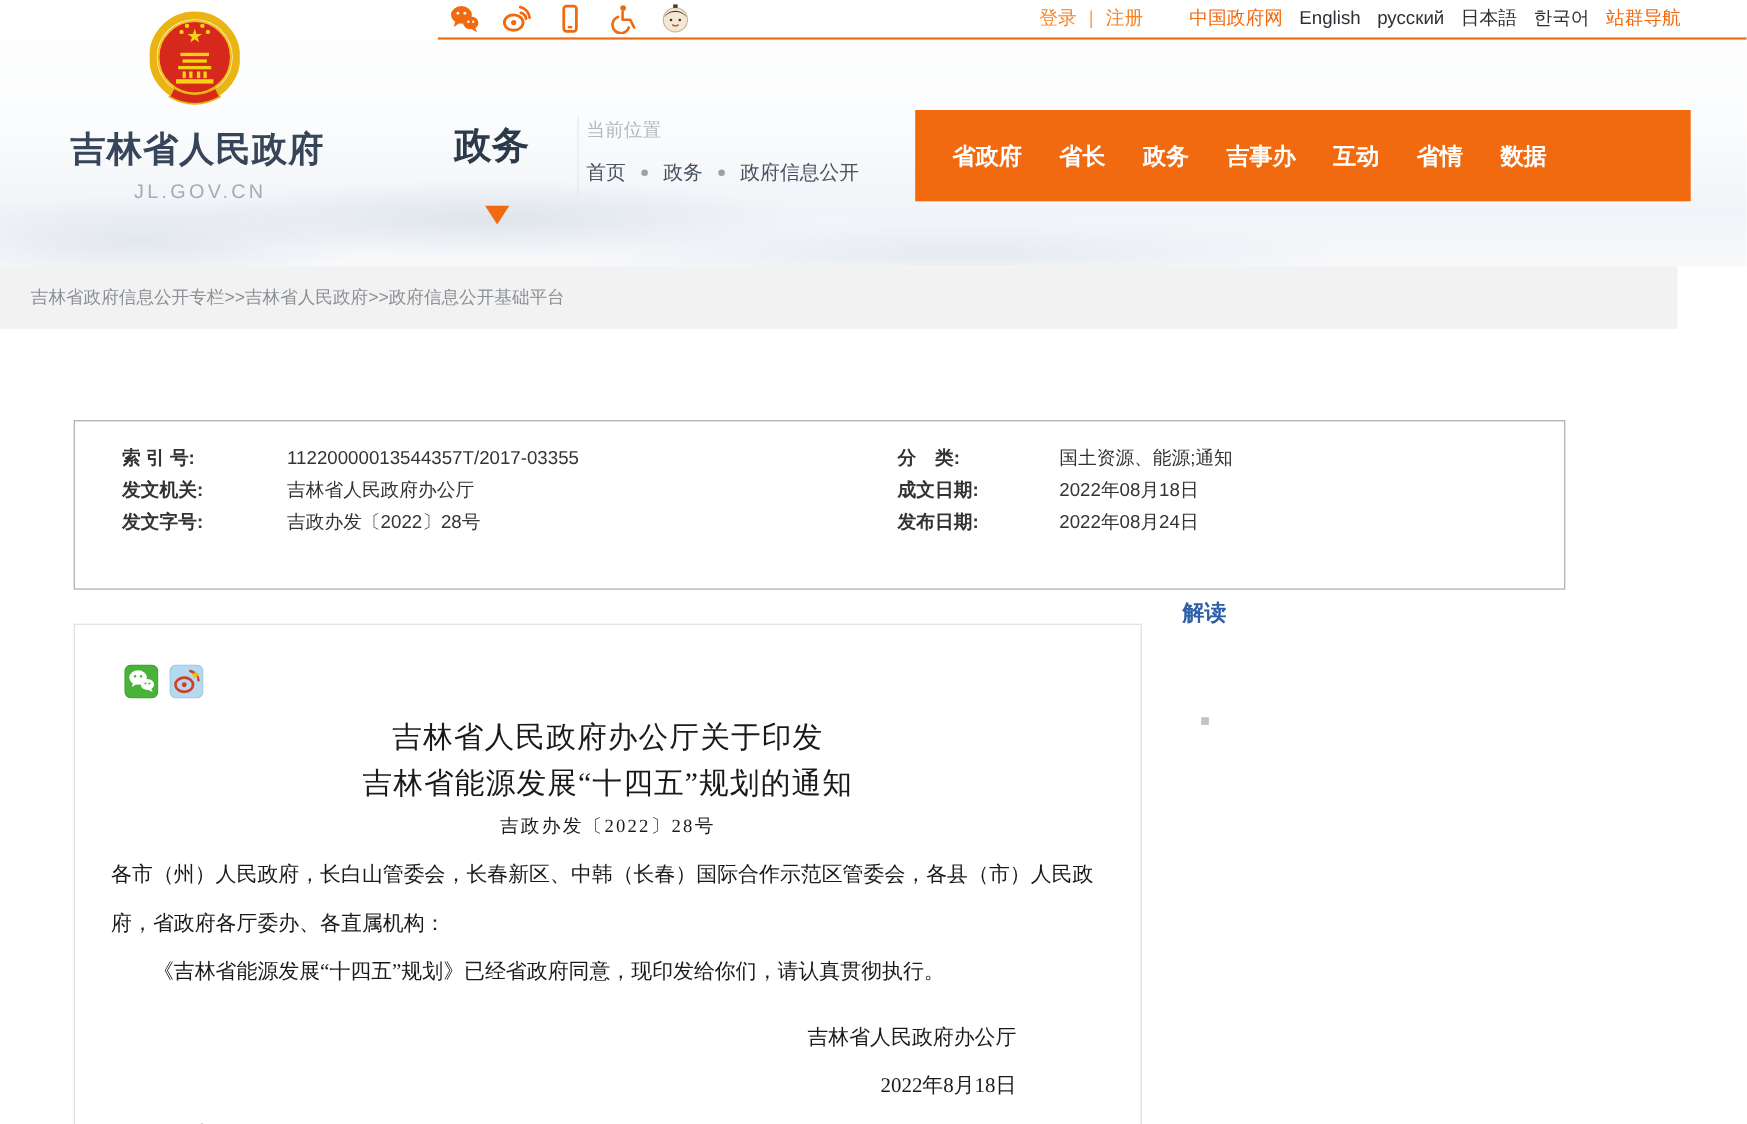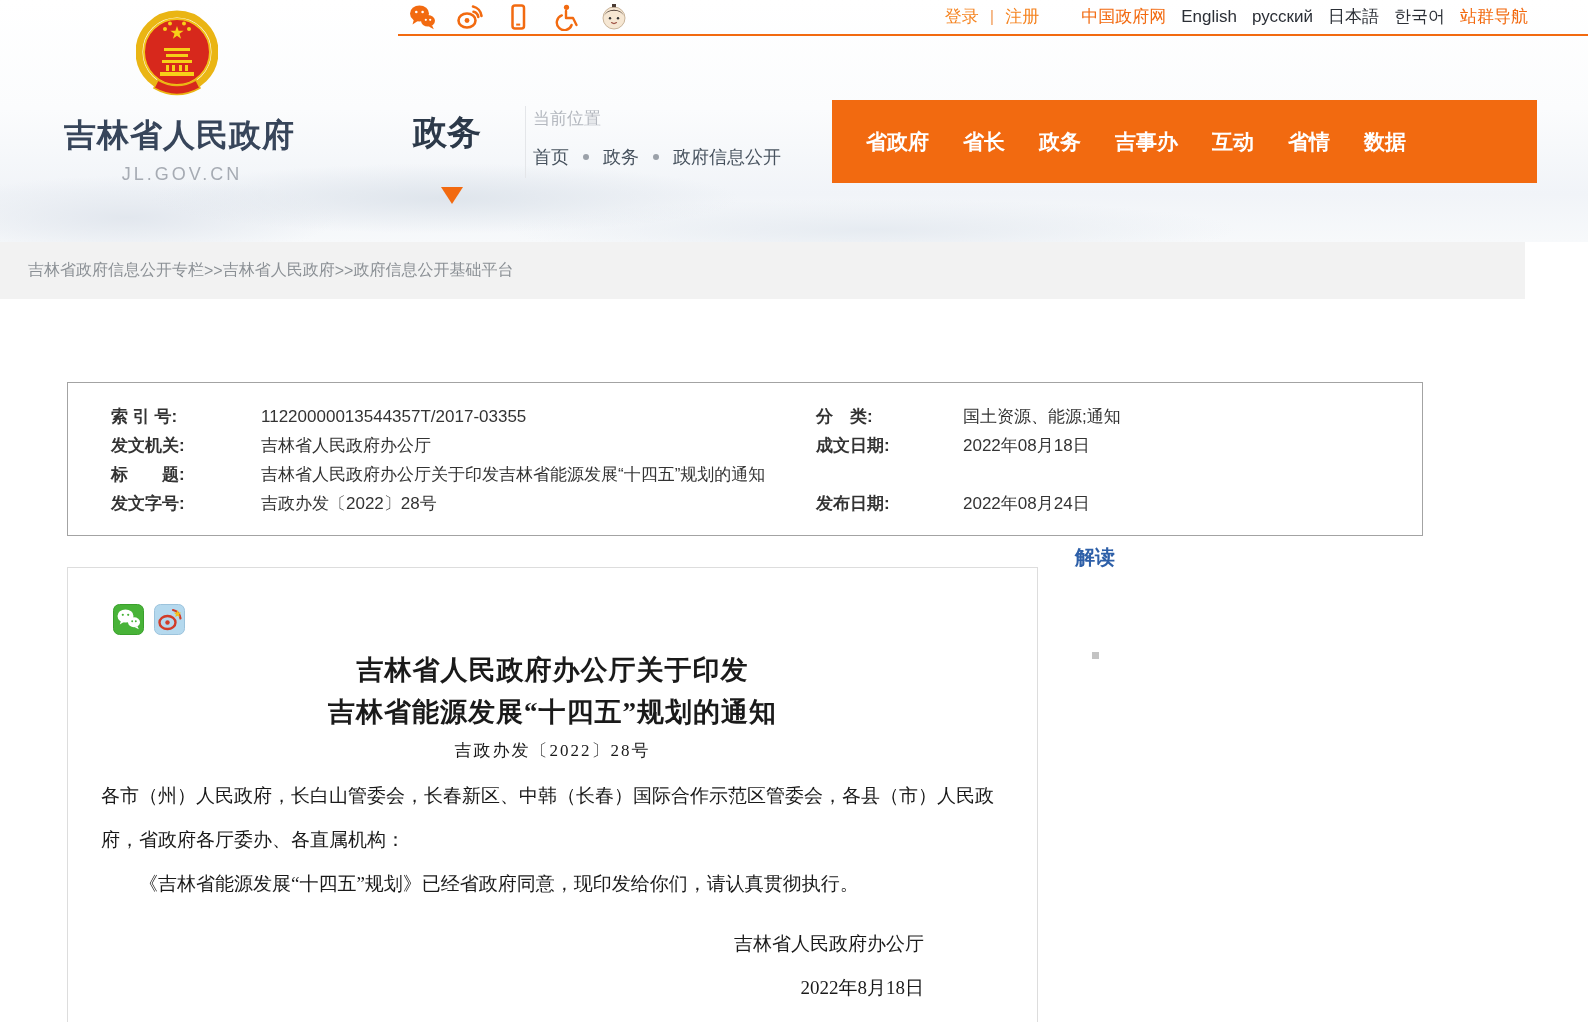--- a/index.html
+++ b/index.html
@@ -58,21 +58,21 @@
   .meta-val-l { width:555px; white-space:nowrap; }
   .meta-label-r { width:147px; font-weight:bold; white-space:pre; }
   .meta-val-r { flex:1; white-space:nowrap; }
   .meta-val-wide { flex:1; white-space:nowrap; }
 
   
   .content-box { position:absolute; left:67px; top:567px; width:971px; height:480px; background:#fff;
     border:1px solid #dddddd; font-family:"Liberation Serif","DejaVu Serif",serif; color:#1a1a1a; }
   .share-row { padding:36px 0 0 45px; display:flex; gap:10px; }
   .share-icon { width:31px; height:31px; display:block; cursor:pointer; }
-  .doc-title { text-align:center; font-weight:bold; font-size:27px; line-height:42px; margin-top:14px; letter-spacing:1px; }
+  .doc-title { text-align:center; font-weight:normal; font-size:27px; line-height:42px; margin-top:14px; letter-spacing:1px; }
   .doc-number { text-align:center; font-size:17px; margin-top:6px; letter-spacing:2px; }
   .doc-body { margin:12px 33px 0 33px; font-size:19px; line-height:44px; }
   .para-indent { text-indent:2em; }
   .signature { margin-top:16px; padding-right:113px; text-align:right; font-size:19px; line-height:44px; }
   .footnote { margin-top:0; padding-left:85px; font-size:19px; line-height:44px; }
 
   
   .interpret-heading { position:absolute; left:1075px; top:544px; font-size:20px; font-weight:bold; color:#2d5fa8; }
   .interpret-bullet { position:absolute; left:1092px; top:652px; width:7px; height:7px; background:#c3c3c3; }
   .interpret-item { position:absolute; left:1113px; top:602px; width:300px; font-size:17px; color:#5a5a5a;
@@ -199,24 +199,20 @@
       <span class="meta-label-r">分　类:</span>
       <span class="meta-val-r">国土资源、能源;通知</span>
     </div>
     <div class="meta-row">
       <span class="meta-label">发文机关:</span>
       <span class="meta-val-l">吉林省人民政府办公厅</span>
       <span class="meta-label-r">成文日期:</span>
       <span class="meta-val-r">2022年08月18日</span>
     </div>
     <div class="meta-row">
-      <span class="meta-label">标　　题:</span>
-      <span class="meta-val-wide">吉林省人民政府办公厅关于印发吉林省能源发展“十四五”规划的通知</span>
-    </div>
-    <div class="meta-row">
       <span class="meta-label">发文字号:</span>
       <span class="meta-val-l">吉政办发〔2022〕28号</span>
       <span class="meta-label-r">发布日期:</span>
       <span class="meta-val-r">2022年08月24日</span>
     </div>
   </div>
 
   <div class="content-box">
     <div class="share-row">
       <svg class="share-icon" viewBox="0 0 31 31">

